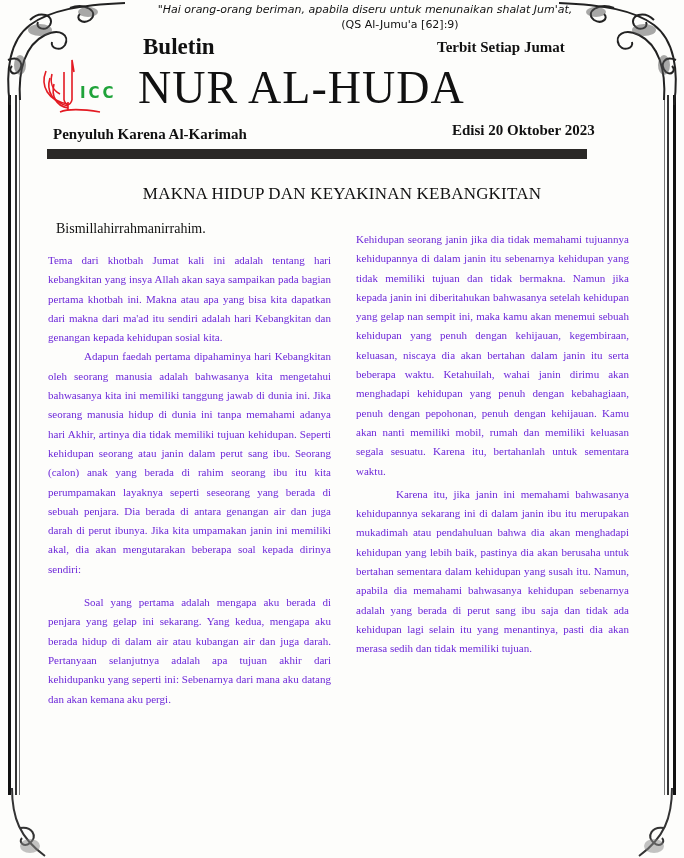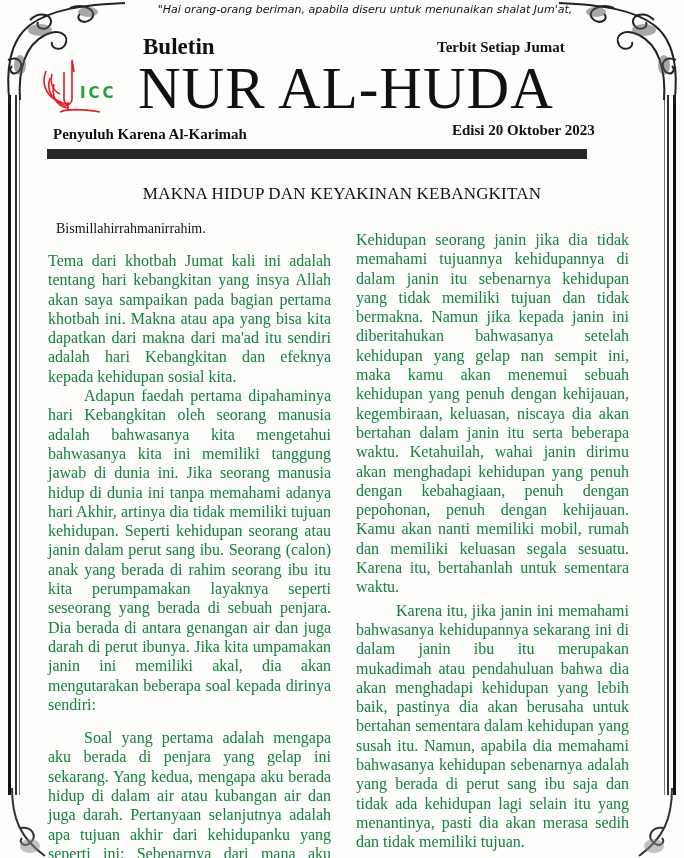--- a/index.html
+++ b/index.html
@@ -9,29 +9,29 @@
   .frame-l3 { position:absolute; left:19px; top:95px; width:1px; height:700px; background:#777; }
   .frame-r1 { position:absolute; right:8px; top:95px; width:3px; height:700px; background:#111; }
   .frame-r2 { position:absolute; right:15px; top:95px; width:2px; height:700px; background:#333; }
   .frame-r3 { position:absolute; right:19px; top:95px; width:1px; height:700px; background:#777; }
   .corner { position:absolute; }
   .quote { position:absolute; left:130px; top:2px; width:470px; text-align:center; font-family:"DejaVu Sans",sans-serif; font-size:11px; line-height:15px; color:#111; }
   .quote .q { font-style:italic; display:block; }
   .quote .ref { display:block; padding-left:70px; }
   .buletin { position:absolute; left:143px; top:34px; font-size:23px; font-weight:bold; }
   .terbit { position:absolute; left:437px; top:39px; font-size:15px; font-weight:bold; }
-  .title { position:absolute; left:138px; top:52px; font-size:59px; line-height:72px; letter-spacing:1px; }
+  .title { position:absolute; left:138px; top:52px; font-size:46px; line-height:72px; letter-spacing:1px; }
   .logo { position:absolute; left:38px; top:56px; width:100px; height:60px; }
   .penyuluh { position:absolute; left:53px; top:126px; font-size:15px; font-weight:bold; }
   .edisi { position:absolute; left:452px; top:122px; font-size:15px; font-weight:bold; }
   .bar { position:absolute; left:47px; top:149px; width:246px; height:10px; background:#2a2826; }
   .bar2 { position:absolute; left:293px; top:149px; width:294px; height:10px; background:#2a2826; }
   .headline { position:absolute; left:0; width:684px; top:184px; text-align:center; font-size:17px; letter-spacing:0.2px; }
   .bism { position:absolute; left:56px; top:221px; font-size:14px; font-weight:normal; }
-  .col { position:absolute; font-size:16px; line-height:19.3px; text-align:justify; color:#15803d; }
+  .col { position:absolute; font-size:11px; line-height:19.3px; text-align:justify; color:#6d28d9; }
   .col p { margin:0; }
   .col-left { left:48px; top:251px; width:283px; }
   .col-right { left:356px; top:230px; width:273px; }
   .indent { text-indent:36px; }
   .indent2 { text-indent:40px; }
 </style>
 </head>
 <body>
 
 <div class="frame-l1"></div>
@@ -82,20 +82,21 @@
 <svg class="corner" style="right:0;bottom:0" width="60" height="70">
   <g fill="none" stroke="#333" stroke-width="2">
     <path d="M48 0 C48 30 40 50 15 68"></path>
     <path d="M40 40 C28 38 22 48 30 55 C36 60 42 54 38 50"></path>
   </g>
   <ellipse cx="30" cy="58" rx="10" ry="7" fill="#888" opacity="0.5"></ellipse>
 </svg>
 
 <div class="quote">
   <span class="q">"Hai orang-orang beriman, apabila diseru untuk menunaikan shalat Jum'at,</span>
+  <span class="ref">(QS Al-Jumu'a [62]:9)</span>
 </div>
 
 <div class="buletin">Buletin</div>
 <div class="terbit">Terbit Setiap Jumat</div>
 
 <svg class="logo" viewBox="0 0 100 60">
   <g fill="none" stroke="#e31b23" stroke-width="1.6">
     <path d="M30 48 C10 45 2 30 8 15"></path>
     <path d="M30 50 C14 46 8 35 12 22"></path>
     <path d="M30 52 C18 50 13 40 16 28"></path>
@@ -113,21 +114,21 @@
 <div class="penyuluh">Penyuluh Karena Al-Karimah</div>
 <div class="edisi">Edisi 20 Oktober 2023</div>
 
 <div class="bar"></div>
 <div class="bar2"></div>
 
 <div class="headline">MAKNA HIDUP DAN KEYAKINAN KEBANGKITAN</div>
 <div class="bism">Bismillahirrahmanirrahim.</div>
 
 <div class="col col-left">
-  <p>Tema dari khotbah Jumat kali ini adalah tentang hari kebangkitan yang insya Allah akan saya sampaikan pada bagian pertama khotbah ini. Makna atau apa yang bisa kita dapatkan dari makna dari ma'ad itu sendiri adalah hari Kebangkitan dan efeknya kepada kehidupan sosial kita.</p>
+  <p>Tema dari khotbah Jumat kali ini adalah tentang hari kebangkitan yang insya Allah akan saya sampaikan pada bagian pertama khotbah ini. Makna atau apa yang bisa kita dapatkan dari makna dari ma'ad itu sendiri adalah hari Kebangkitan dan genangan kepada kehidupan sosial kita.</p>
   <p class="indent">Adapun faedah pertama dipahaminya hari Kebangkitan oleh seorang manusia adalah bahwasanya kita mengetahui bahwasanya kita ini memiliki tanggung jawab di dunia ini. Jika seorang manusia hidup di dunia ini tanpa memahami adanya hari Akhir, artinya dia tidak memiliki tujuan kehidupan. Seperti kehidupan seorang atau janin dalam perut sang ibu. Seorang (calon) anak yang berada di rahim seorang ibu itu kita perumpamakan layaknya seperti seseorang yang berada di sebuah penjara. Dia berada di antara genangan air dan juga darah di perut ibunya. Jika kita umpamakan janin ini memiliki akal, dia akan mengutarakan beberapa soal kepada dirinya sendiri:</p>
   <p class="indent" style="margin-top:14px">Soal yang pertama adalah mengapa aku berada di penjara yang gelap ini sekarang. Yang kedua, mengapa aku berada hidup di dalam air atau kubangan air dan juga darah. Pertanyaan selanjutnya adalah apa tujuan akhir dari kehidupanku yang seperti ini: Sebenarnya dari mana aku datang dan akan kemana aku pergi.</p>
 </div>
 
 <div class="col col-right">
   <p>Kehidupan seorang janin jika dia tidak memahami tujuannya kehidupannya di dalam janin itu sebenarnya kehidupan yang tidak memiliki tujuan dan tidak bermakna. Namun jika kepada janin ini diberitahukan bahwasanya setelah kehidupan yang gelap nan sempit ini, maka kamu akan menemui sebuah kehidupan yang penuh dengan kehijauan, kegembiraan, keluasan, niscaya dia akan bertahan dalam janin itu serta beberapa waktu. Ketahuilah, wahai janin dirimu akan menghadapi kehidupan yang penuh dengan kebahagiaan, penuh dengan pepohonan, penuh dengan kehijauan. Kamu akan nanti memiliki mobil, rumah dan memiliki keluasan segala sesuatu. Karena  itu, bertahanlah untuk sementara waktu.</p>
   <p class="indent2" style="margin-top:4px">Karena itu, jika janin ini memahami bahwasanya kehidupannya sekarang ini di dalam janin ibu itu merupakan mukadimah atau pendahuluan bahwa dia akan menghadapi kehidupan yang lebih baik, pastinya dia akan berusaha untuk bertahan sementara dalam kehidupan yang susah itu. Namun, apabila dia memahami bahwasanya kehidupan sebenarnya adalah yang berada di perut sang ibu saja dan tidak ada kehidupan lagi selain itu yang menantinya, pasti dia akan merasa sedih dan tidak memiliki tujuan.</p>
 </div>
 
 </body></html>

